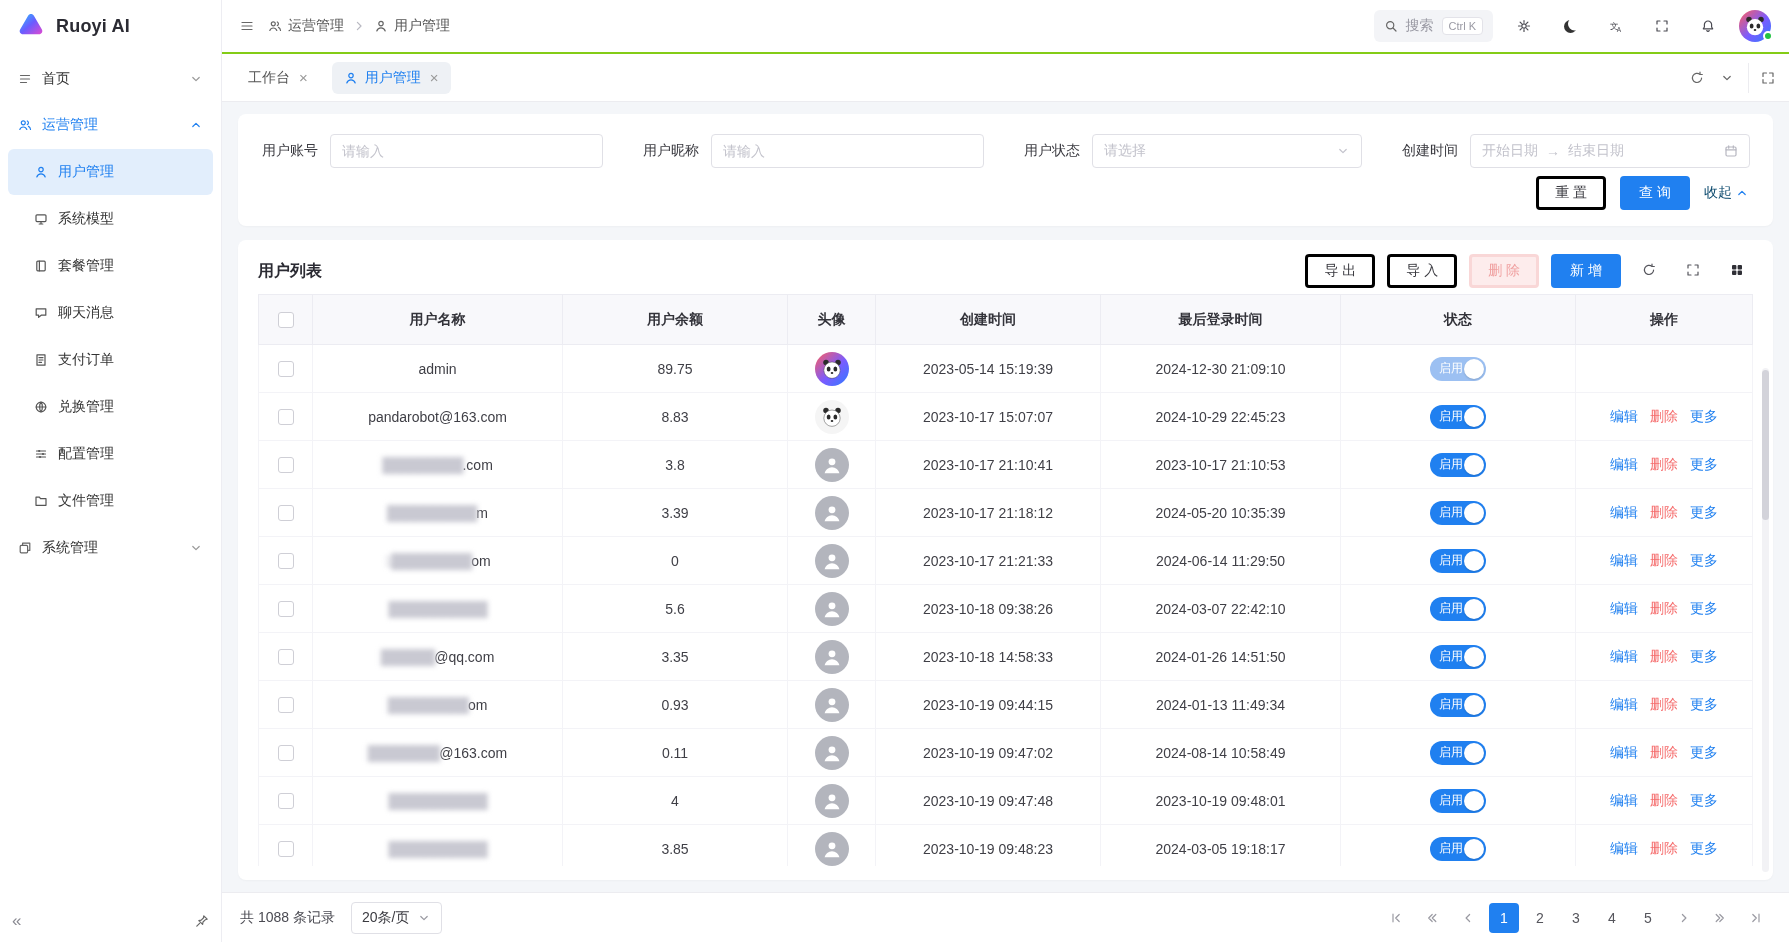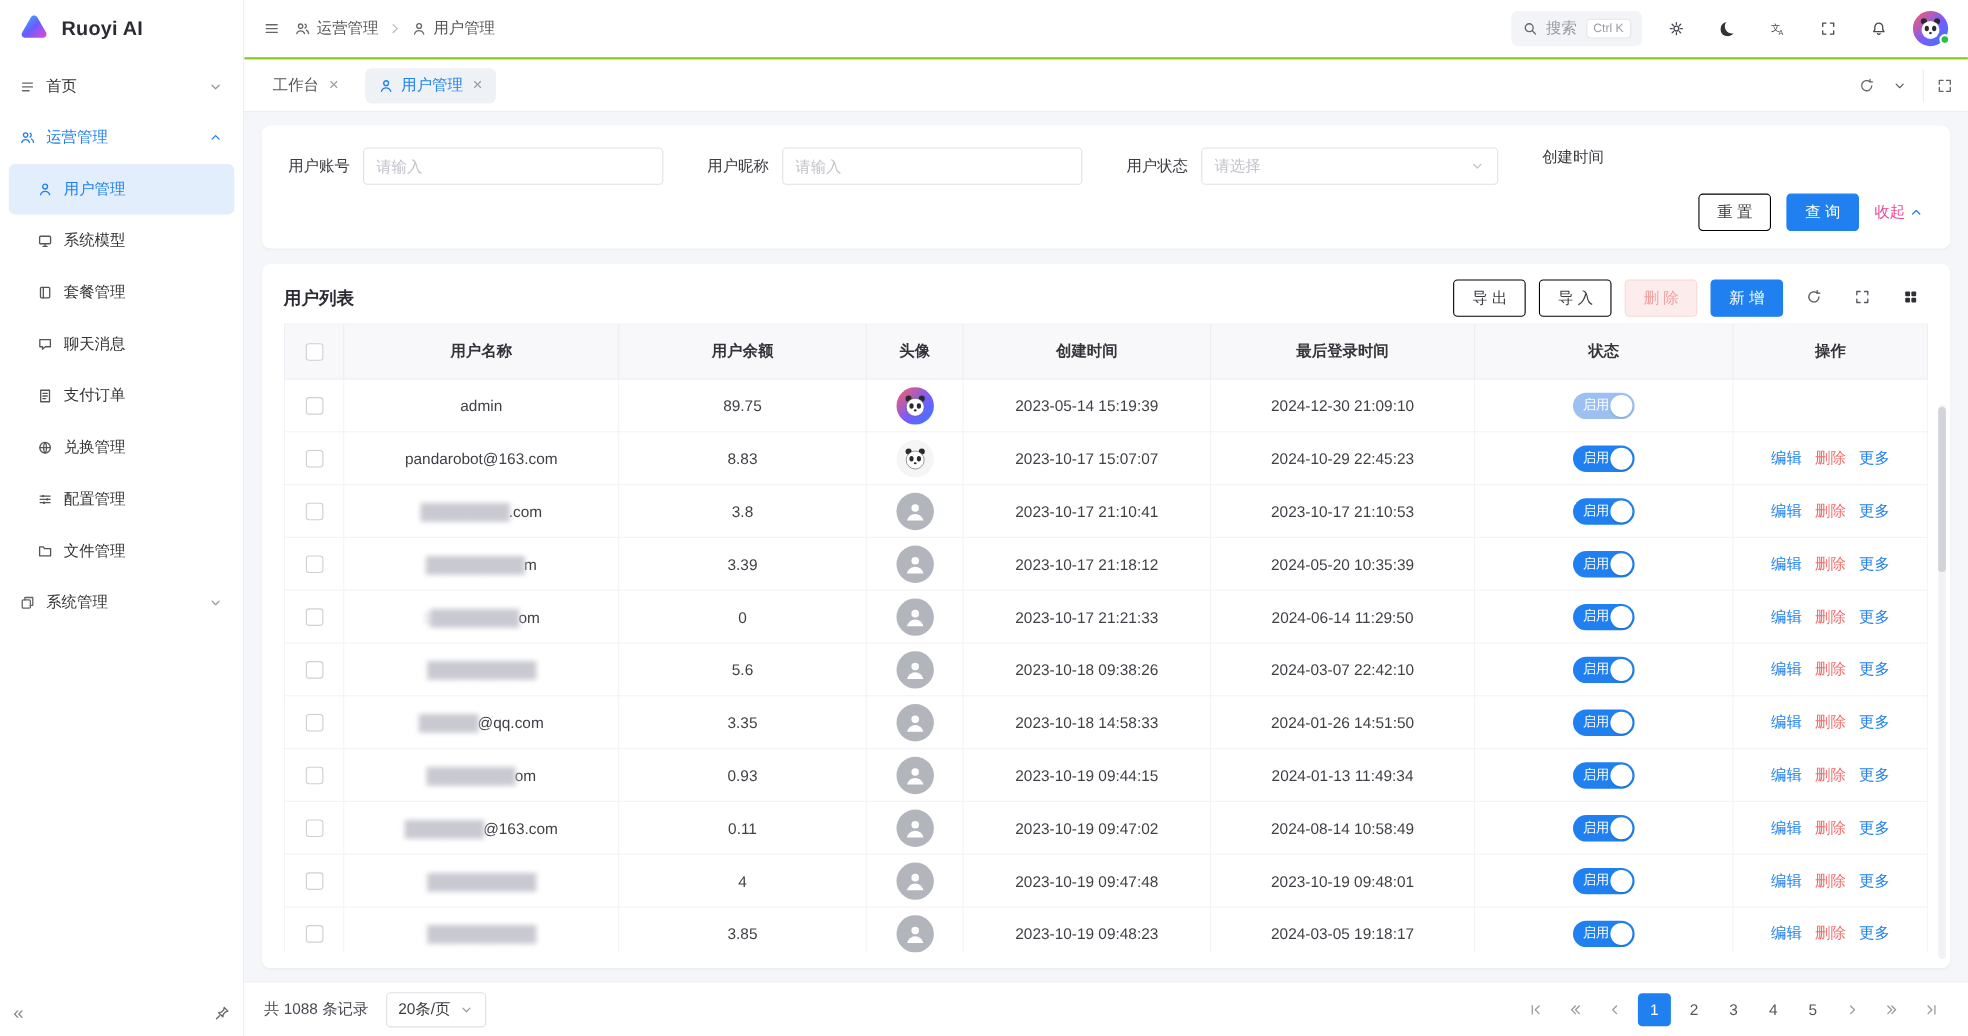--- a/index.html
+++ b/index.html
@@ -57,24 +57,24 @@
 .f-label{color:#3a3a40;white-space:nowrap}
 .control{height:34px;border:1px solid #e0e0e6;border-radius:4px;background:#fff;display:flex;align-items:center;padding:0 11px;color:#333}
 input.control{width:273px;font-size:14px;font-family:Liberation Sans, sans-serif;outline:none}
 input.control::placeholder{color:#c3c3cc}
 .select{width:270px;justify-content:space-between;cursor:pointer}
 .ph{color:#c3c3cc}
 .daterange{width:280px;gap:8px;cursor:pointer}
 .daterange .arrow{color:#c3c3cc}
 .daterange .icon{margin-left:auto;color:#b6b6c0}
 .f-actions{position:absolute;right:24px;bottom:16px;display:flex;align-items:center;gap:14px}
-.btn{height:34px;border-radius:4px;display:inline-flex;align-items:center;justify-content:center;padding:10px 16px;cursor:pointer;border:1px solid #000000;background:#fff;color:#3a3a40;font-size:14px;white-space:nowrap}
+.btn{height:34px;border-radius:4px;display:inline-flex;align-items:center;justify-content:center;padding:10px 16px;cursor:pointer;border:3px solid #000000;background:#fff;color:#3a3a40;font-size:14px;white-space:nowrap}
 .btn.primary{background:#2080f0;border-color:#2080f0;color:#fff}
 .btn.danger-disabled{background:#fdecec;border-color:#f9d7d7;color:#f0a0a0;cursor:not-allowed}
-.link{color:#ec4899;cursor:pointer;display:inline-flex;align-items:center;gap:3px}
+.link{color:#0c4a6e;cursor:pointer;display:inline-flex;align-items:center;gap:3px}
 .link .icon{color:#2080f0}
 
 #table-card{flex:1;overflow:hidden;padding:14px 20px;position:relative;display:flex;flex-direction:column}
 .list-head{display:flex;align-items:center;flex:none}
 .list-title{font-size:16px;font-weight:700;color:#2b2b33}
 .list-tools{margin-left:auto;display:flex;align-items:flex-start;gap:12px}
 .tool-ic{width:32px;height:32px;display:flex;align-items:center;justify-content:center;cursor:pointer;color:#55555c}
 .tool-ic.dark{color:#2f2f36}
 .tbl-wrap{margin-top:6px;flex:1;overflow:hidden}
 table{width:100%;border-collapse:collapse;table-layout:fixed}
@@ -392,20 +392,31 @@
             <span class="ph">请选择</span>
             <span class="icon" style="color:#c3c3cc">
                 <svg width="14" height="14" viewBox="0 0 14 14">
                   <path d="M3.8 5.5L7 8.7l3.2-3.2"></path>
                 </svg>
               </span>
           </div>
         </div>
         <div class="f-group">
           <span class="f-label">创建时间</span>
+          <div class="control daterange">
+            <span class="ph">开始日期</span>
+            <span class="arrow">→</span>
+            <span class="ph">结束日期</span>
+            <span class="icon">
+                <svg width="14" height="14" viewBox="0 0 14 14">
+                  <rect x="2" y="3" width="10" height="9" rx="1.2"></rect>
+                  <path d="M2 5.8h10M4.7 1.8v2.4M9.3 1.8v2.4"></path>
+                </svg>
+              </span>
+          </div>
         </div>
       </div>
       <div class="f-actions">
         <button class="btn">重 置</button>
         <button class="btn primary">查 询</button>
         <span class="link">
           <span>收起</span>
           <span class="icon">
               <svg width="14" height="14" viewBox="0 0 14 14">
                 <path d="M3.8 8.5L7 5.3l3.2 3.2"></path>

